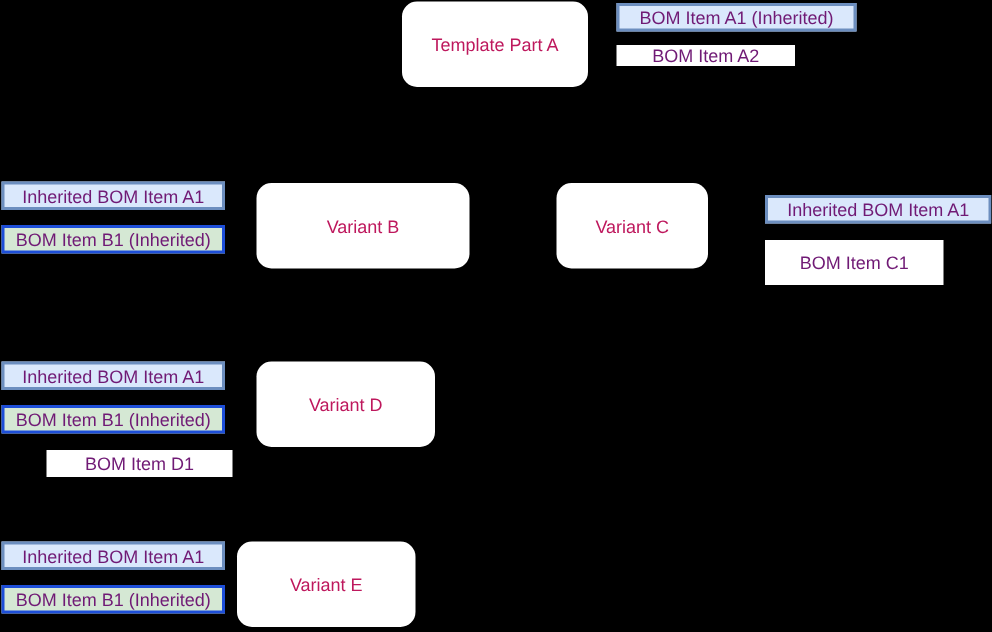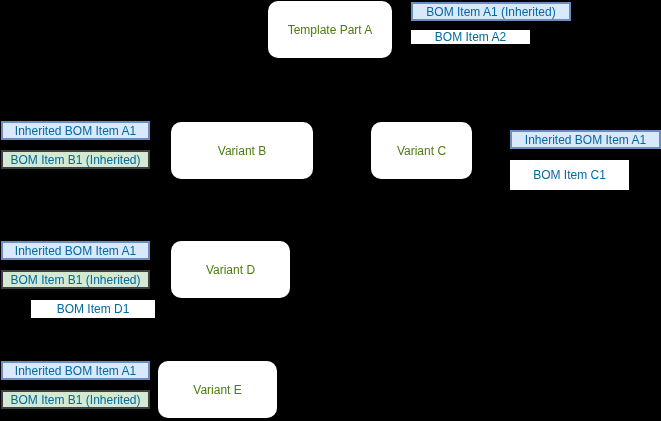--- a/index.html
+++ b/index.html
@@ -16,42 +16,42 @@
     font-family: "Liberation Sans", sans-serif;
   }
   .node {
     position: absolute;
     background: #ffffff;
     border-radius: 10px;
     display: flex;
     align-items: center;
     justify-content: center;
     font-size: 12px;
-    color: #4d7c0f;
+    color: #be185d;
     text-align: center;
     box-sizing: border-box;
   }
   .chip {
     position: absolute;
     display: flex;
     align-items: center;
     justify-content: center;
     font-size: 12px;
-    color: #0369a1;
+    color: #701a75;
     text-align: center;
     white-space: nowrap;
     box-sizing: border-box;
   }
   .chip.inherited-blue {
     background: #dae8fc;
     border: 2px solid #6c8ebf;
   }
   .chip.inherited-green {
     background: #d5e8d4;
-    border: 2px solid #404040;
+    border: 2px solid #1d4ed8;
   }
   .chip.own {
     background: #ffffff;
   }
 
   
   #node-template-a { left: 268px; top: 1px;   width: 124px; height: 57px; }
   #node-variant-b  { left: 171px; top: 122px; width: 142px; height: 57px; }
   #node-variant-c  { left: 371px; top: 122px; width: 101px; height: 57px; }
   #node-variant-d  { left: 171px; top: 241px; width: 119px; height: 57px; }

